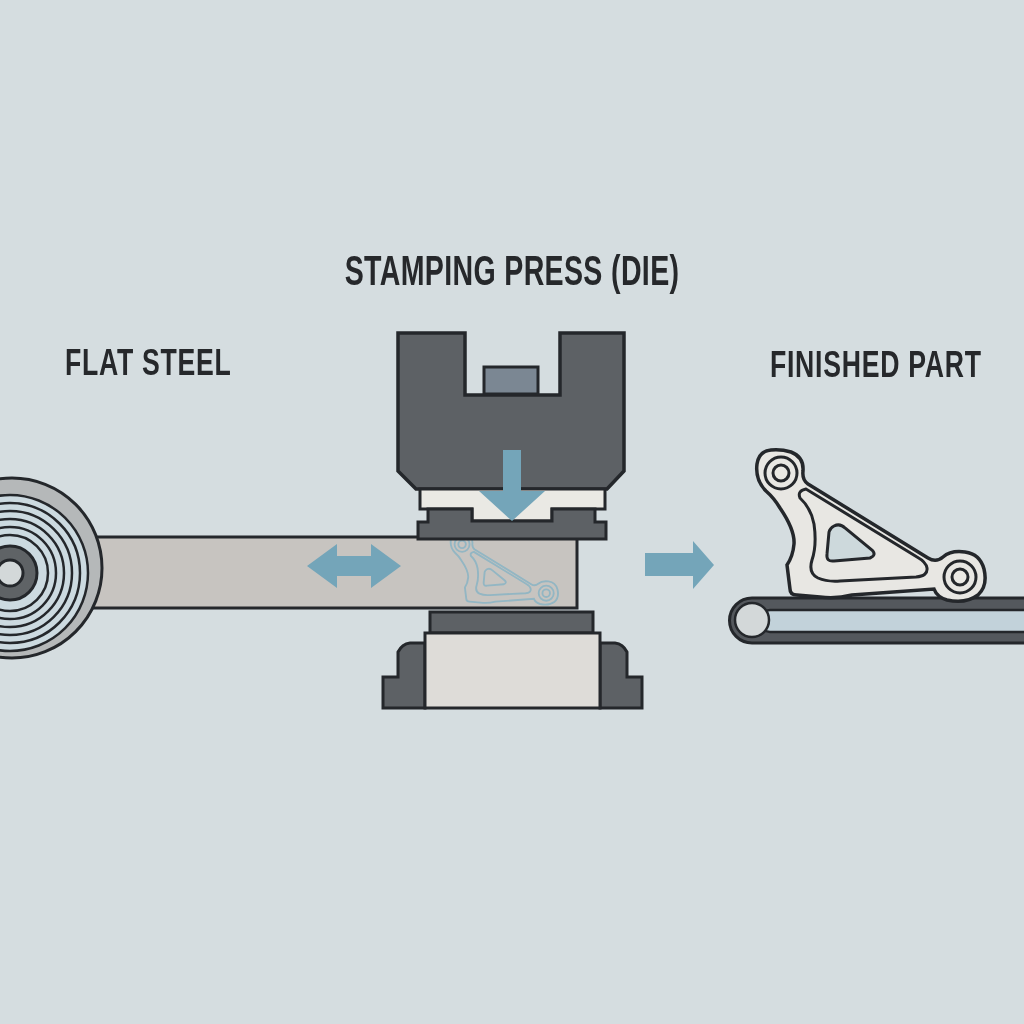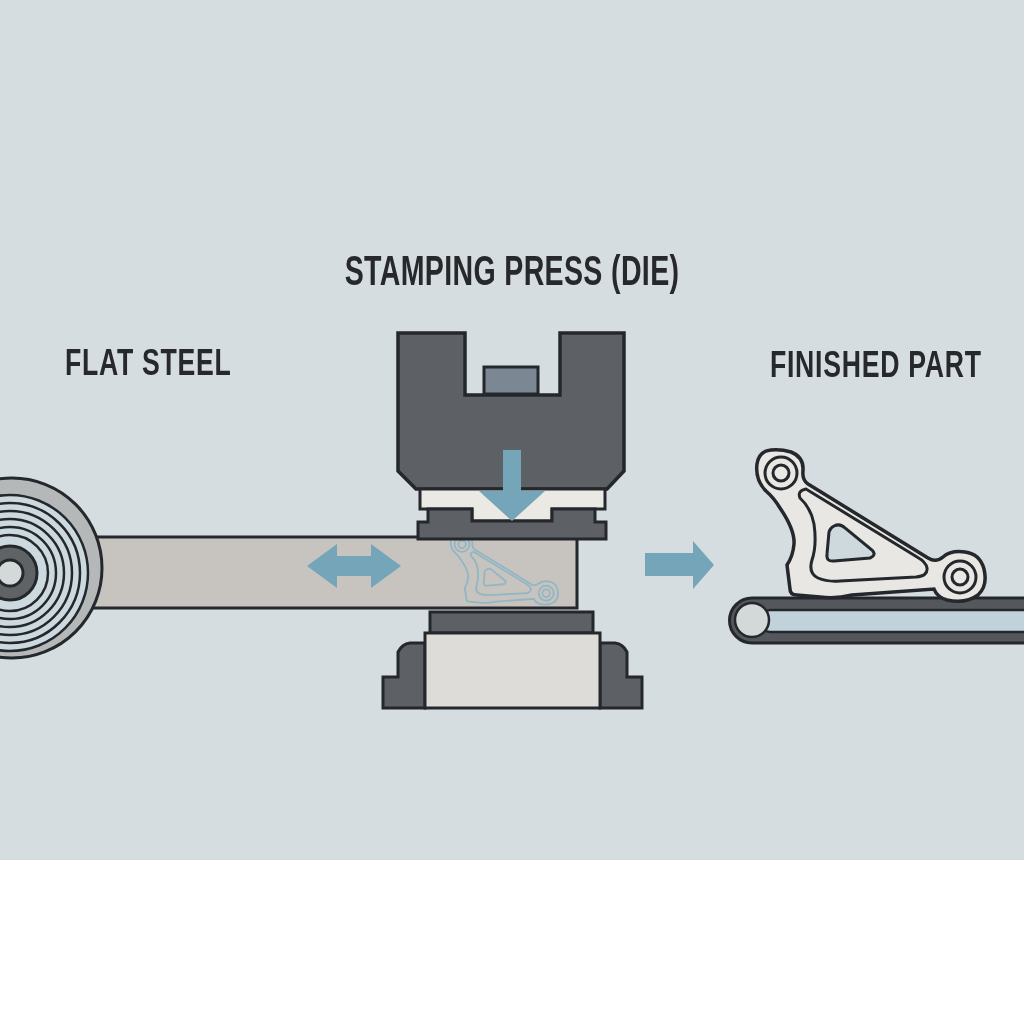--- a/index.html
+++ b/index.html
@@ -3,21 +3,21 @@
 <meta charset="utf-8">
 <style>
   :root{
     --bg:#d5dde0; --outline:#24272b; --press_dark:#5d6165; --plate_light:#eae9e4;
     --die_block:#dedcd8; --strip:#c7c4c0; --arrow_blue:#74a5b9; --notch_block:#7b8793;
     --coil_ring:#ccdae0; --coil_outer:#b5b8b9; --coil_hub:#5f6366; --coil_hole:#d3d8d9;
     --belt_dark:#54585d; --belt_inner:#c2d2da; --part_fill:#e8e7e3; --part_hole:#cdd9dc;
     --ghost_blue:#8ab4c4; --label_text:#26282b;
   }
   html,body{margin:0;padding:0;}
-  .stage{position:relative;width:1024px;height:860px;background:var(--bg);overflow:hidden;
+  .stage{position:relative;width:1024px;height:1024px;background:var(--bg);overflow:hidden;
          font-family:"Liberation Sans", sans-serif;}
   .label{position:absolute;color:var(--label_text);font-weight:700;line-height:1;
          white-space:nowrap;letter-spacing:.5px;}
   .label-title{top:250px;left:50%;font-size:42px;transform:translateX(-50%) scaleX(.68);
                transform-origin:center top;}
   .label-left{top:344px;left:65px;font-size:37px;transform:scaleX(.72);transform-origin:left top;letter-spacing:1px;}
   .label-right{top:346px;left:770px;font-size:37px;transform:scaleX(.72);transform-origin:left top;letter-spacing:1px;}
   svg{position:absolute;top:0;left:0;}
   .ln{stroke:var(--outline);}
   .ghost *{stroke:var(--ghost_blue);fill:none;stroke-width:4;}

